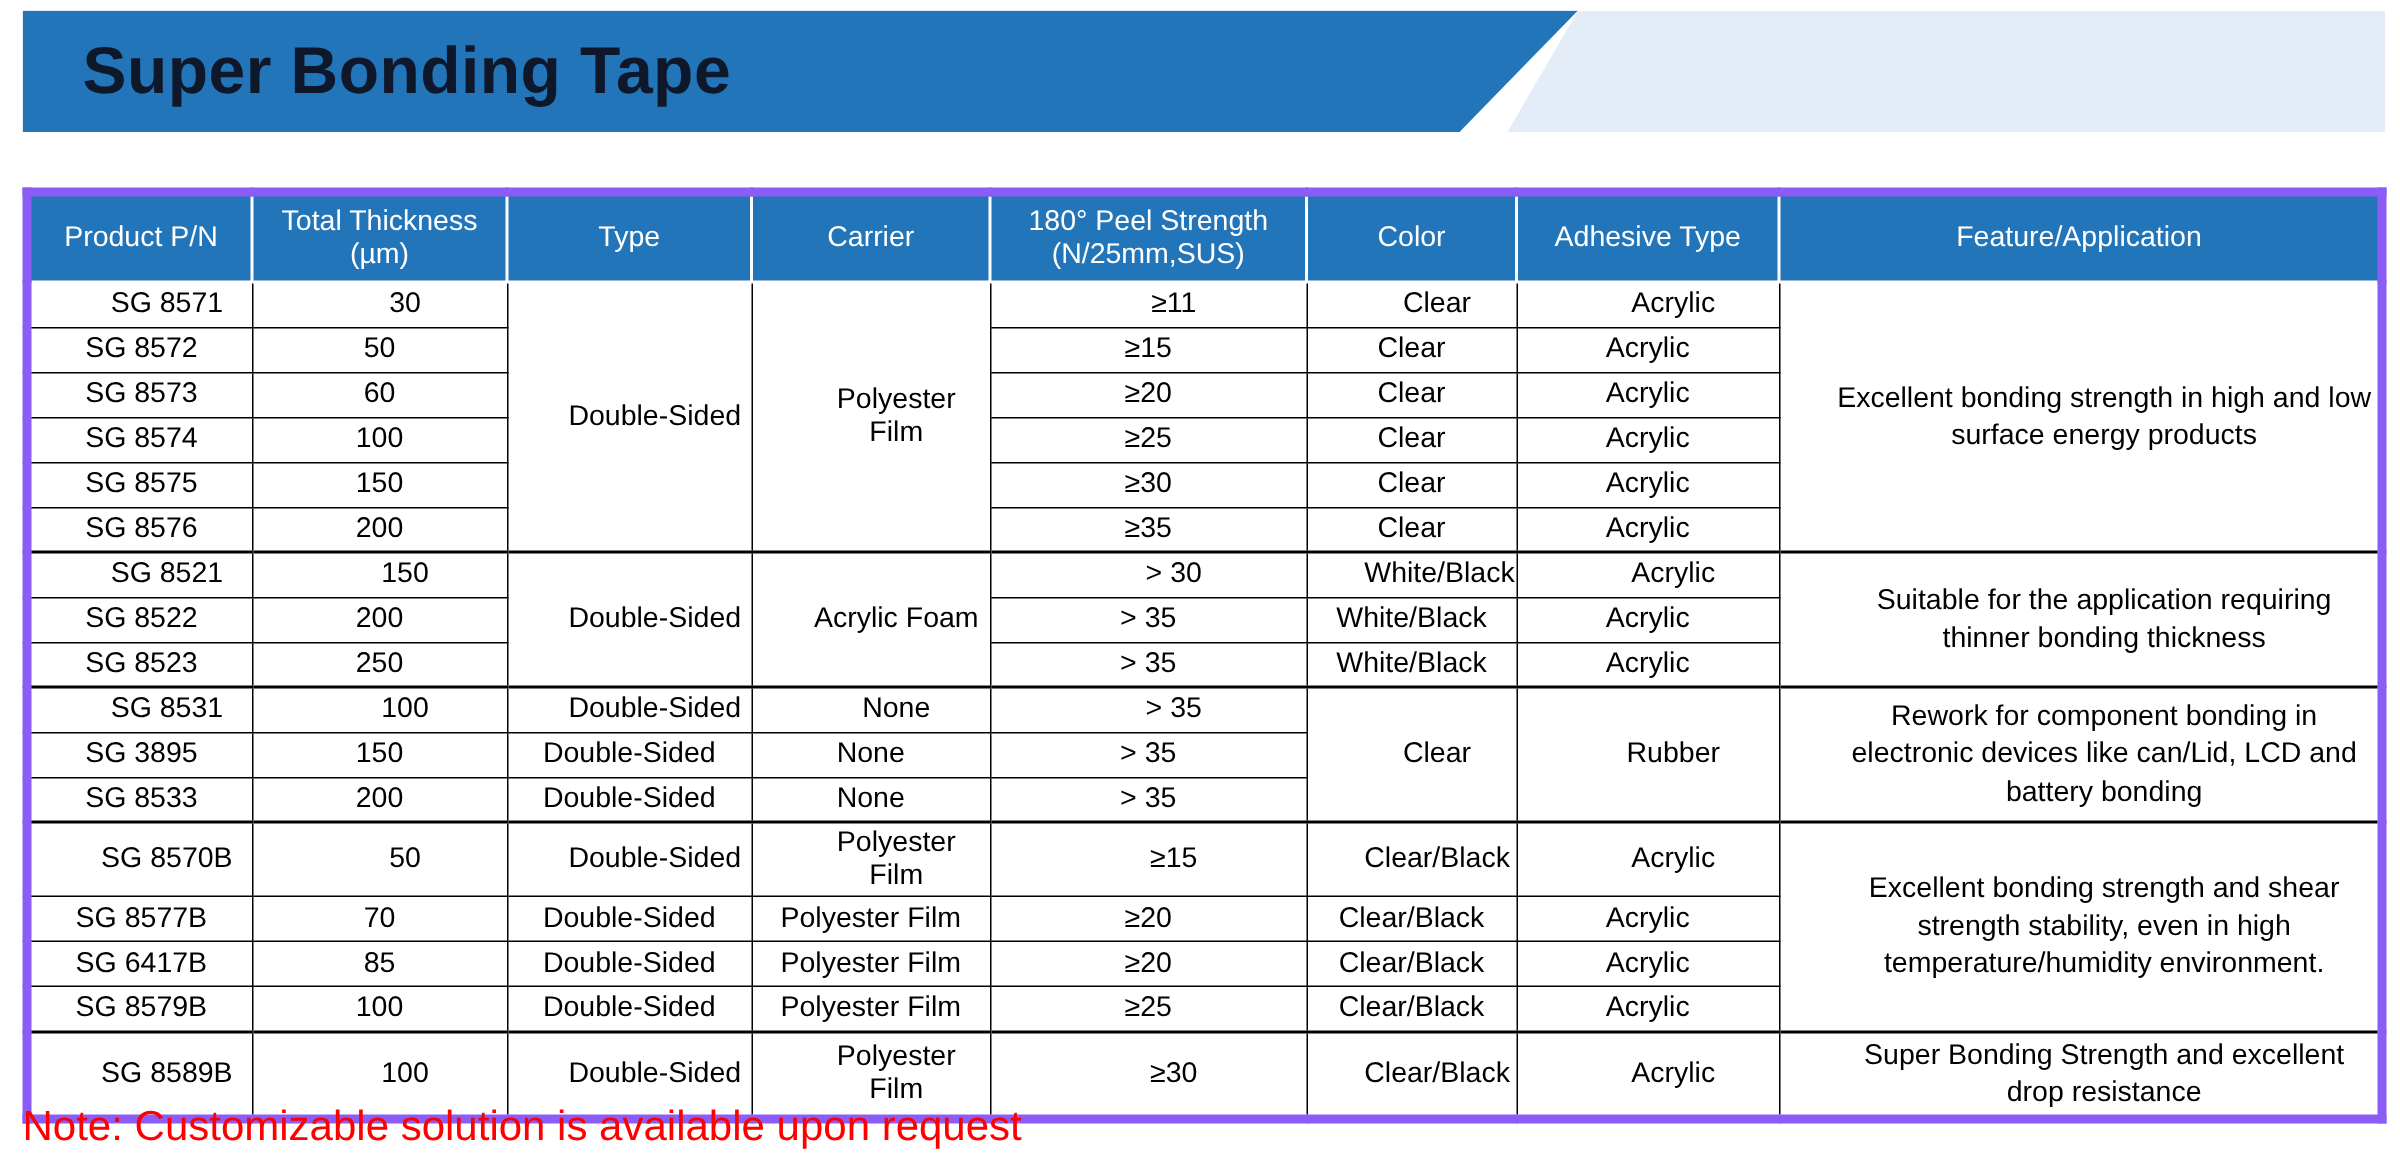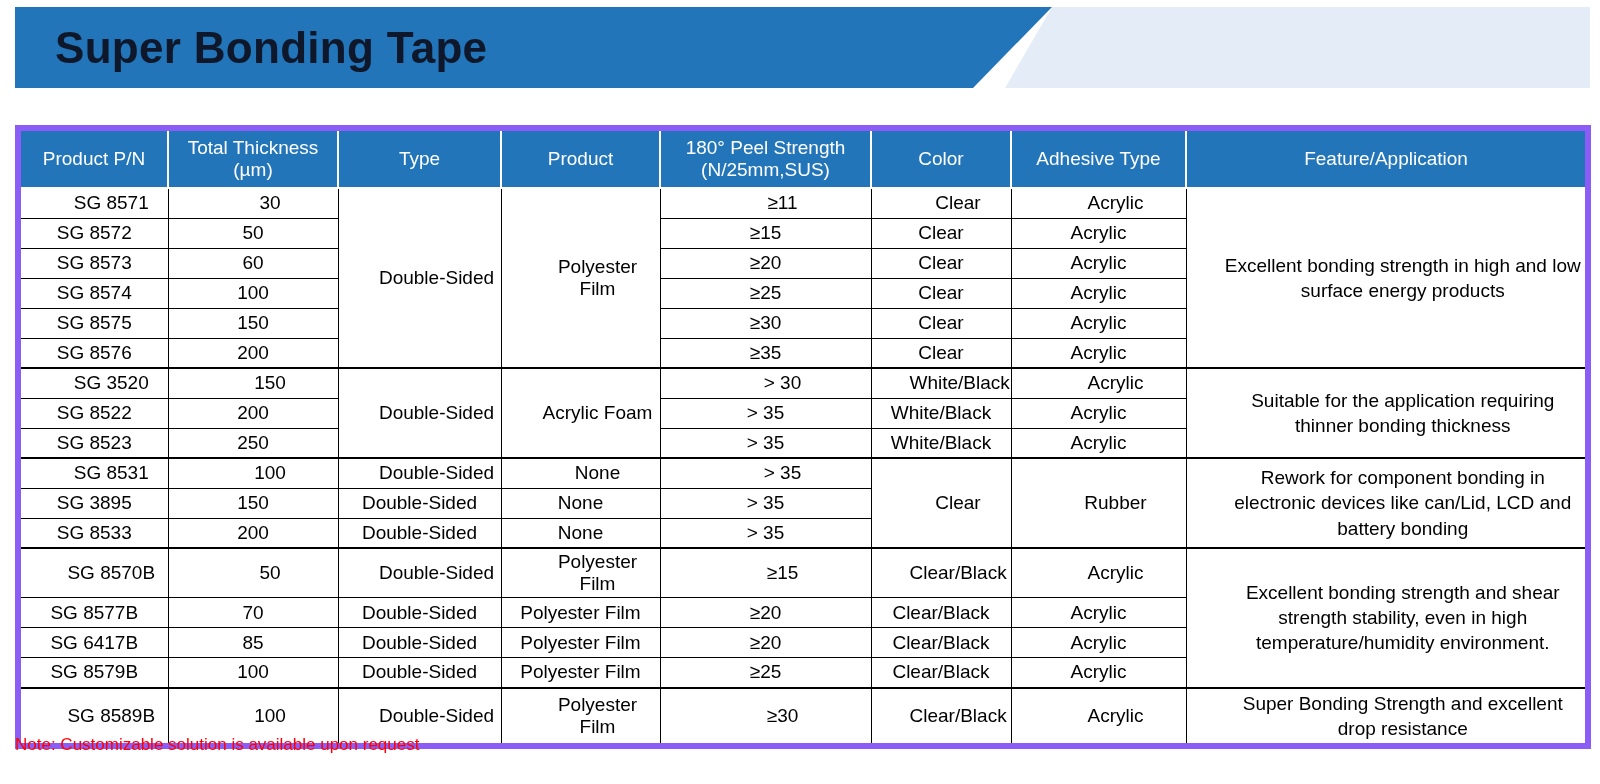--- a/index.html
+++ b/index.html
@@ -96,21 +96,21 @@
   tr.data-row td { height: 30px; }
   tr.group-start td { border-top: 2px solid #000000; padding-left: 38px; }
   td.merged { border-top: 1px solid #000; border-bottom: 1px solid #000; }
   tbody tr:last-child td { height: 42px; }
 
   
   .note {
     position: absolute;
     left: 15px; top: 735px;
     color: #ff0000;
-    font-size: 17px;
+    font-size: 28px;
     white-space: nowrap;
   }
 </style>
 </head>
 <body>
 
 <div class="banner-wrap">
   <div class="banner-light"></div>
   <div class="banner-blue"></div>
   <div class="banner-title">Super Bonding Tape</div>
@@ -129,21 +129,21 @@
         <col class="col-feat">
   </colgroup>
   <thead>
     <tr class="head-row">
       <th>Product P/N</th>
       <th>
         <div>Total Thickness</div>
         <div>(µm)</div>
       </th>
       <th>Type</th>
-      <th>Product</th>
+      <th>Carrier</th>
       <th>
         <div>180° Peel Strength</div>
         <div>(N/25mm,SUS)</div>
       </th>
       <th>Color</th>
       <th>Adhesive Type</th>
       <th>Feature/Application</th>
     </tr>
   </thead>
   <tbody>
@@ -188,21 +188,21 @@
     </tr>
     <tr class="data-row">
       <td class="pn">SG 8576</td>
       <td>200</td>
       <td>≥35</td>
       <td>Clear</td>
       <td>Acrylic</td>
     </tr>
 
     <tr class="data-row group-start">
-      <td class="pn">SG 3520</td>
+      <td class="pn">SG 8521</td>
       <td>150</td>
       <td class="merged" rowspan="3">Double-Sided</td>
       <td class="merged" rowspan="3">Acrylic Foam</td>
       <td>&gt; 30</td>
       <td>White/Black</td>
       <td>Acrylic</td>
       <td class="feature" rowspan="3">Suitable for the application requiring thinner bonding thickness</td>
     </tr>
     <tr class="data-row">
       <td class="pn">SG 8522</td>

